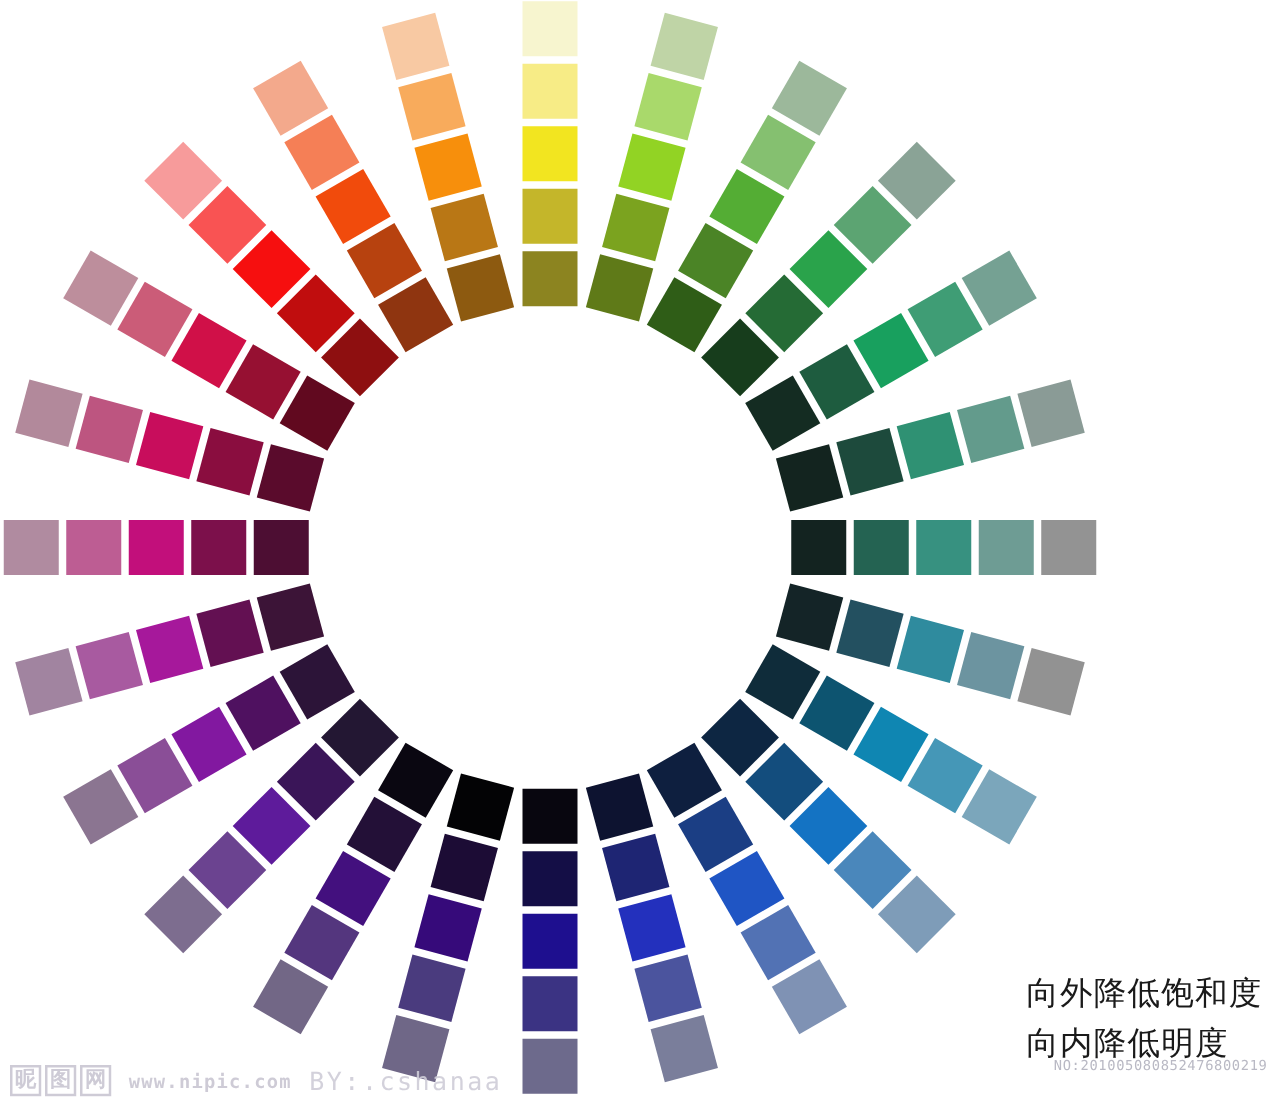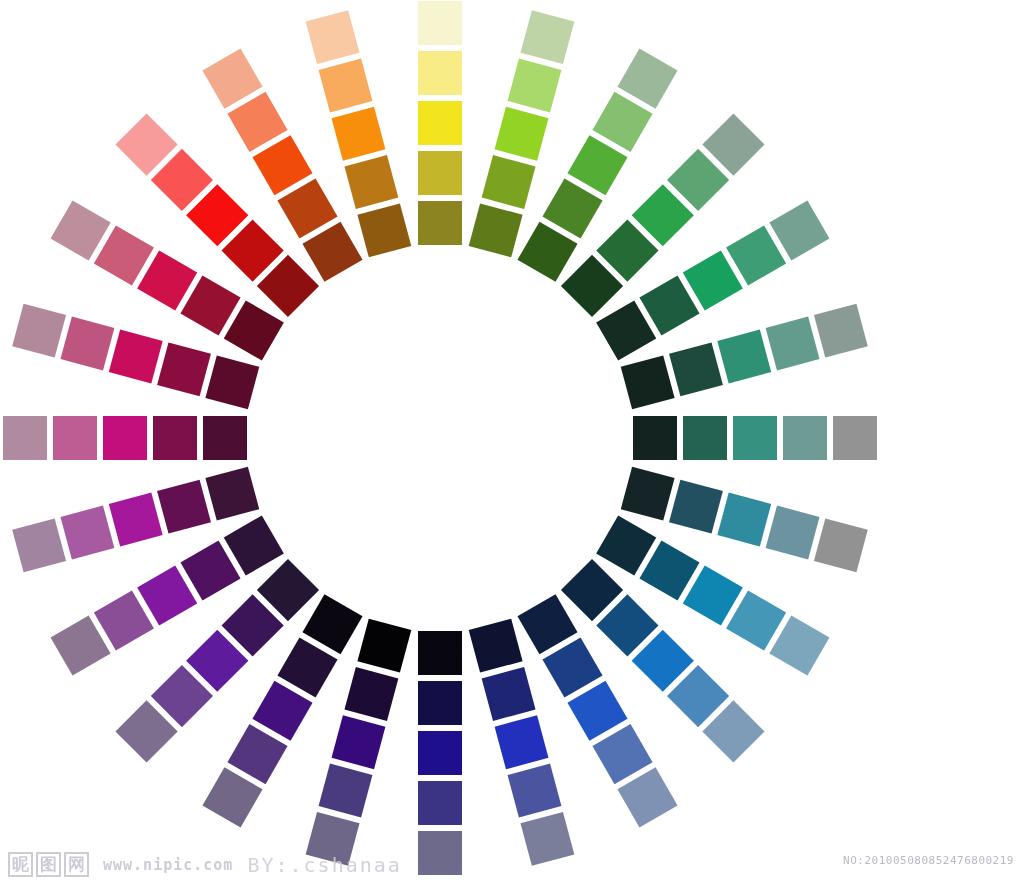--- a/index.html
+++ b/index.html
@@ -37,21 +37,21 @@
     font-family: "DejaVu Sans", "Liberation Sans", sans-serif;
     font-size: 26px;
     line-height: 40px;
     color: #1a1a1a;
     white-space: nowrap;
     letter-spacing: 1px;
   }
   #serial-no {
     position: absolute;
     right: 10px;
-    bottom: 16px;
+    bottom: 24px;
     font-family: "DejaVu Sans Mono", "Liberation Mono", monospace;
     font-size: 11px;
     color: #b9b9c4;
     letter-spacing: 0.5px;
     white-space: nowrap;
     z-index: 6;
   }
   #watermark {
     position: absolute;
     left: 8px;
@@ -262,20 +262,24 @@
         <g>
           <rect x="362.35" y="208.33" width="44" height="44" fill="#8d5a10" transform="rotate(345.00 384.35 230.33)"></rect>
           <rect x="349.41" y="160.03" width="44" height="44" fill="#b97715" transform="rotate(345.00 371.41 182.03)"></rect>
           <rect x="336.47" y="111.73" width="44" height="44" fill="#f78f0c" transform="rotate(345.00 358.47 133.73)"></rect>
           <rect x="323.53" y="63.44" width="44" height="44" fill="#f8ab5c" transform="rotate(345.00 345.53 85.44)"></rect>
           <rect x="310.59" y="15.14" width="44" height="44" fill="#f8c9a3" transform="rotate(345.00 332.59 37.14)"></rect>
         </g>
       </g>
   </svg>
 
+  <div id="annotations">
+    <div class="anno-line">向外降低饱和度</div>
+    <div class="anno-line">向内降低明度</div>
+  </div>
 
   <div id="serial-no">NO:201005080852476800219</div>
 
   <div id="watermark">
     <div class="wm-logo">
       <span>昵</span>
       <span>图</span>
       <span>网</span>
     </div>
     <div class="wm-url">www.nipic.com</div>

